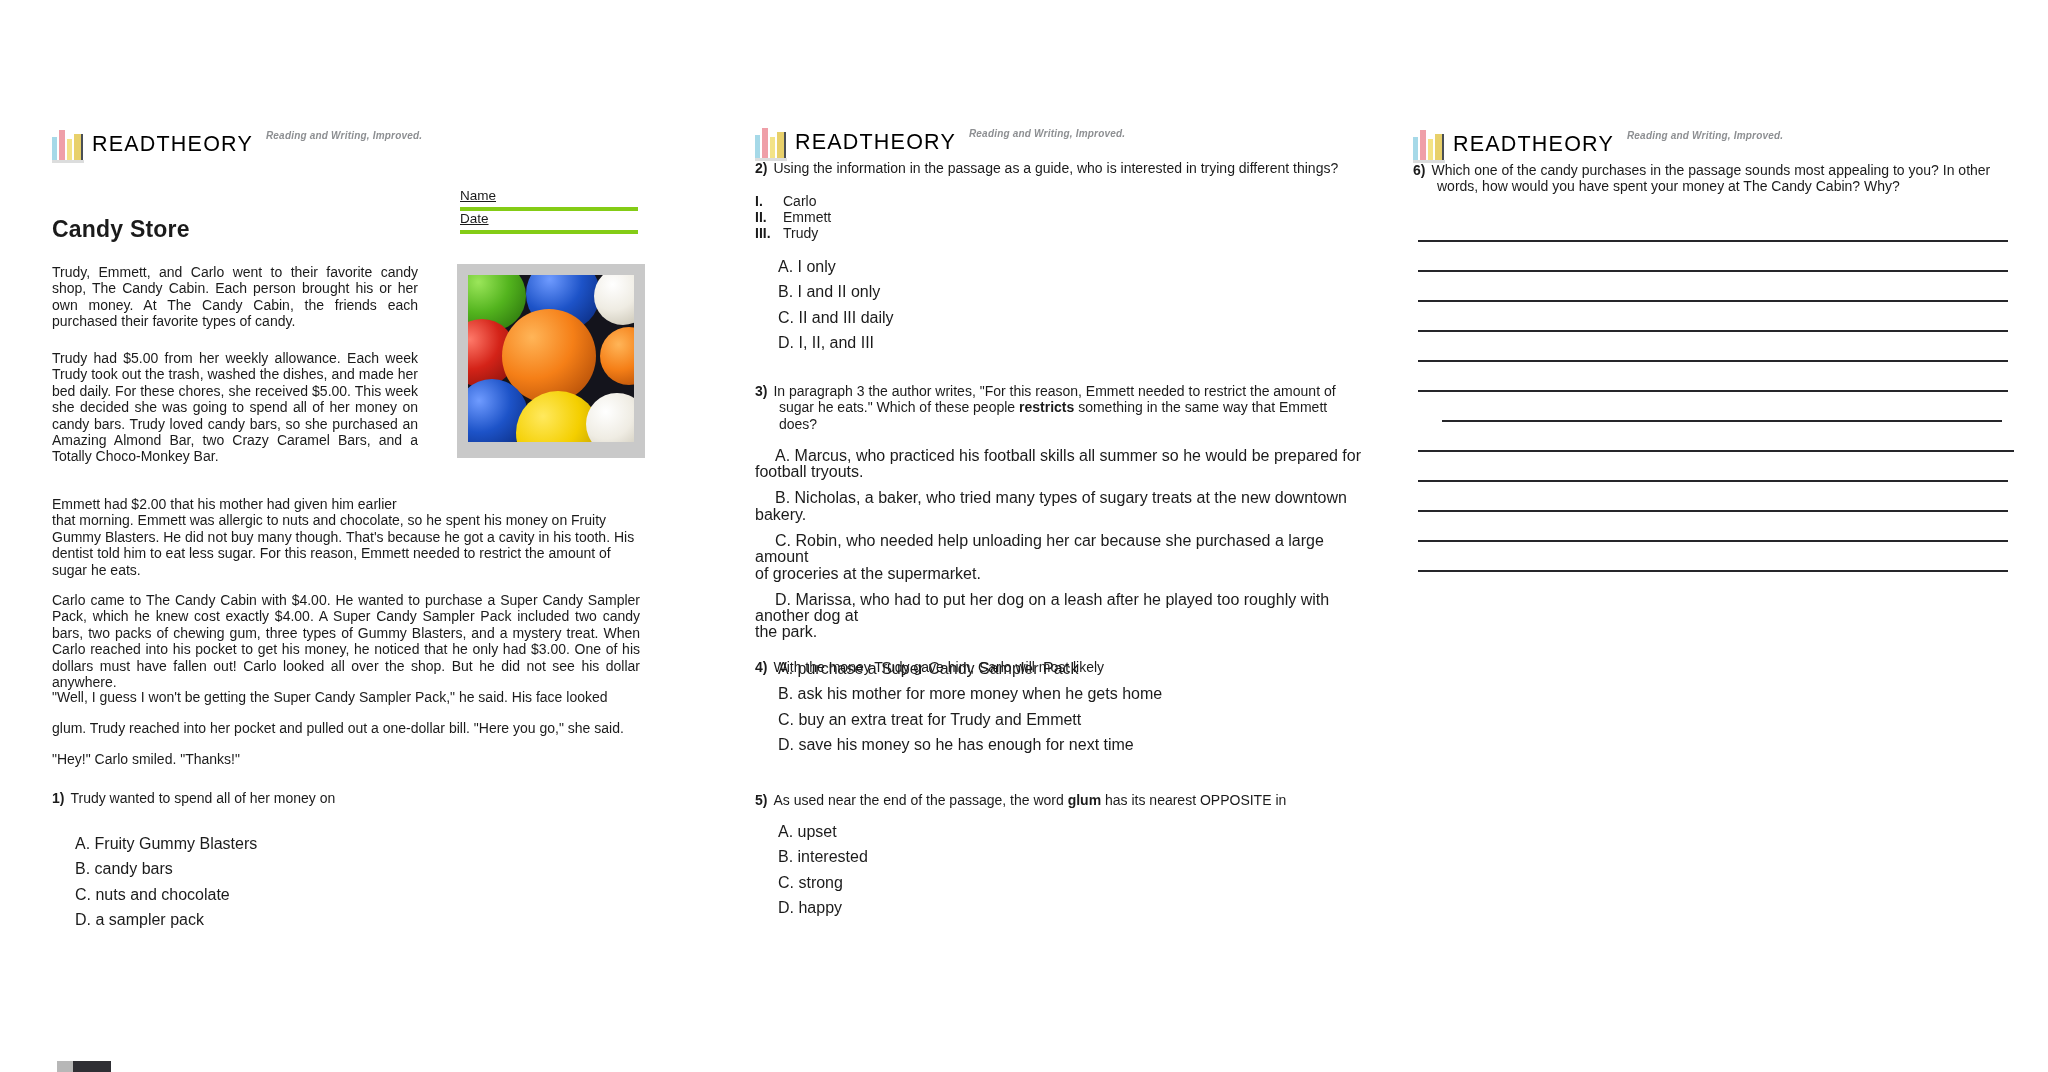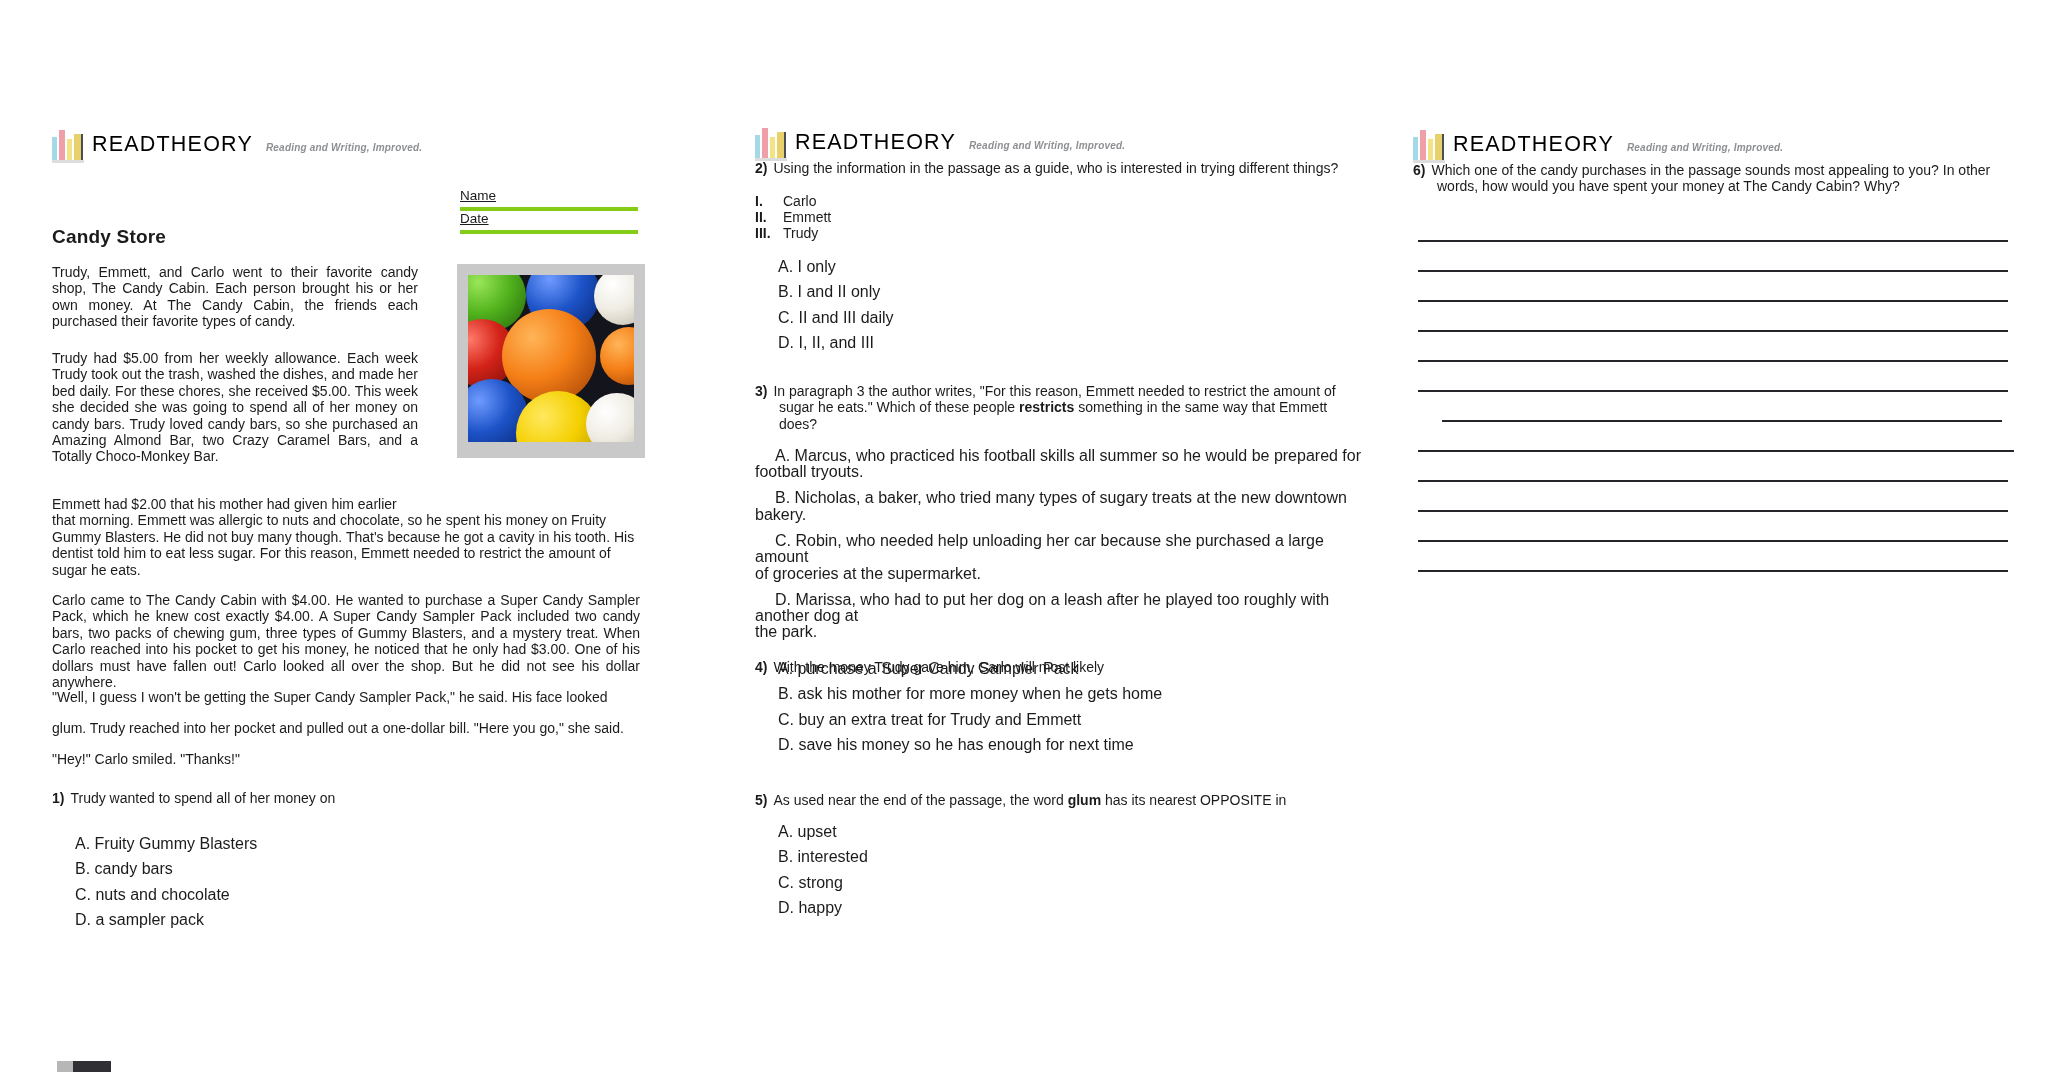--- a/index.html
+++ b/index.html
@@ -14,32 +14,32 @@
   
   .logo{position:absolute;display:flex;align-items:flex-end;height:40px;}
   .books{position:relative;width:31px;height:34px;margin-right:9px;}
   .books i{position:absolute;bottom:0;display:block;}
   .books .b1{left:0;width:5px;height:23px;background:#a6d9e8;}
   .books .b2{left:7px;width:6px;height:30px;background:#ef9fa8;}
   .books .b3{left:15px;width:5px;height:21px;background:#f3e387;}
   .books .b4{left:22px;width:7px;height:26px;background:#e8d06a;border-right:2px solid #4a4f55;}
   .books::after{content:"";position:absolute;left:0;bottom:-3px;width:32px;height:3px;background:#dcdddd;}
   .brand{font-size:21.5px;color:#000000;letter-spacing:1.2px;line-height:1;margin-bottom:5px;white-space:nowrap;}
-  .tag{font-size:10px;font-style:italic;font-weight:bold;color:#8d8f92;margin-left:13px;margin-bottom:7px;letter-spacing:.2px;white-space:nowrap;}
+  .tag{font-size:10px;font-style:italic;font-weight:bold;color:#8d8f92;margin-left:13px;margin-bottom:19px;letter-spacing:.2px;white-space:nowrap;}
 
   
   .txt{position:absolute;font-size:14px;line-height:16.4px;}
   .just{text-align:justify;}
   .prelines{white-space:pre-line;}
 
   
   .namedate{position:absolute;left:460px;top:188px;width:178px;font-size:13.5px;}
   .nd-row{height:19px;border-bottom:4px solid #84cc16;}
   .nd-row span{text-decoration:underline;}
-  .title{position:absolute;left:52px;top:226px;font-size:19px;font-weight:bold;letter-spacing:.2px;text-align:center;}
+  .title{position:absolute;left:52px;top:216px;font-size:23px;font-weight:bold;letter-spacing:.2px;text-align:center;}
 
   .photo-frame{position:absolute;left:457px;top:264px;width:188px;height:194px;background:#c9c9c9;}
   .photo{position:absolute;left:11px;top:11px;width:166px;height:167px;background:#14141c;overflow:hidden;}
   .ball{position:absolute;border-radius:50%;}
   .ball.green {background:radial-gradient(circle at 32% 30%,#9be65a,#53b41e 45%,#2f7a0e 85%);}
   .ball.blue  {background:radial-gradient(circle at 32% 30%,#6f9bff,#1d53c8 45%,#0c2f86 85%);}
   .ball.white {background:radial-gradient(circle at 32% 30%,#ffffff,#efece3 45%,#c9c4b4 85%);}
   .ball.red   {background:radial-gradient(circle at 32% 30%,#ff7a6a,#d42318 45%,#8f130c 85%);}
   .ball.orange{background:radial-gradient(circle at 32% 30%,#ffb558,#f57f17 45%,#b54f08 85%);}
   .ball.yellow{background:radial-gradient(circle at 32% 30%,#ffe95e,#f4cf00 45%,#bb9a00 85%);}

